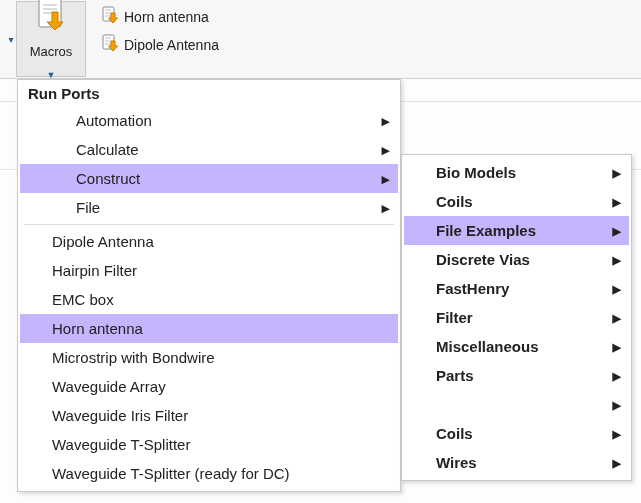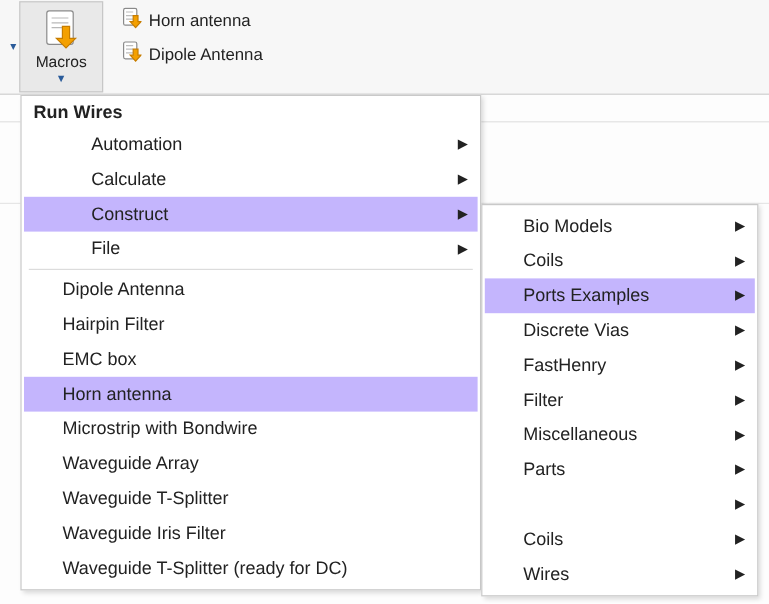--- a/index.html
+++ b/index.html
@@ -36,21 +36,21 @@
   .macros-btn {
     width: 70px;
     height: 76px;
     margin-top: 1px;
     background: #e9e9e9;
     border: 1px solid #c7c7c7;
     display: flex;
     flex-direction: column;
     align-items: center;
     justify-content: center;
-    gap: 2px;
+    gap: 12px;
     cursor: pointer;
   }
   .macros-btn .label { font-size: 13px; }
   .macros-btn .drop { color: #2a5b9a; font-size: 9px; line-height: 1; }
   .macros-icon {
     width: 30px; height: 34px; position: relative;
   }
   .quick-list {
     display: flex;
     flex-direction: column;
@@ -109,22 +109,23 @@
     margin: 2px 4px;
   }
   .menu1 {
     left: 17px;
     top: 79px;
     width: 384px;
   }
   .menu1 .top-items .menu-item { padding-left: 56px; }
   .menu2 {
     left: 401px;
-    top: 170px;
+    top: 154px;
     width: 231px;
+    font-weight: bold;
   }
 
   
   .doc-arrow-icon { width:16px; height:18px; flex:0 0 auto; }
 </style>
 </head>
 <body>
 
 <div class="toolbar">
   <div class="toolbar-left-handle">▾</div>
@@ -164,46 +165,46 @@
           </svg></span>
         <span>Dipole Antenna</span>
       </div>
     </div>
 </div>
 
 <div class="guide1"></div>
 <div class="guide2"></div>
 
 <div class="menu menu1">
-  <div class="menu-title">Run Wires</div>
+  <div class="menu-title">Run Ports</div>
   <div class="top-items" id="menu1-top">
       <div class="menu-item"><span>Automation</span><span class="arrow">▶</span></div>
       <div class="menu-item"><span>Calculate</span><span class="arrow">▶</span></div>
       <div class="menu-item hover"><span>Construct</span><span class="arrow">▶</span></div>
       <div class="menu-item"><span>File</span><span class="arrow">▶</span></div>
     </div>
   <div class="menu-sep"></div>
   <div class="bottom-items" id="menu1-bottom">
       <div class="menu-item"><span>Dipole Antenna</span></div>
       <div class="menu-item"><span>Hairpin Filter</span></div>
       <div class="menu-item"><span>EMC box</span></div>
       <div class="menu-item hover"><span>Horn antenna</span></div>
       <div class="menu-item"><span>Microstrip with Bondwire</span></div>
       <div class="menu-item"><span>Waveguide Array</span></div>
+      <div class="menu-item"><span>Waveguide Iris Filter</span></div>
       <div class="menu-item"><span>Waveguide T-Splitter</span></div>
-      <div class="menu-item"><span>Waveguide Iris Filter</span></div>
       <div class="menu-item"><span>Waveguide T-Splitter (ready for DC)</span></div>
     </div>
 </div>
 
 <div class="menu menu2">
   <div id="menu2-items">
       <div class="menu-item"><span>Bio Models</span><span class="arrow">▶</span></div>
       <div class="menu-item"><span>Coils</span><span class="arrow">▶</span></div>
-      <div class="menu-item hover"><span>Ports Examples</span><span class="arrow">▶</span></div>
+      <div class="menu-item hover"><span>File Examples</span><span class="arrow">▶</span></div>
       <div class="menu-item"><span>Discrete Vias</span><span class="arrow">▶</span></div>
       <div class="menu-item"><span>FastHenry</span><span class="arrow">▶</span></div>
       <div class="menu-item"><span>Filter</span><span class="arrow">▶</span></div>
       <div class="menu-item"><span>Miscellaneous</span><span class="arrow">▶</span></div>
       <div class="menu-item"><span>Parts</span><span class="arrow">▶</span></div>
       <div class="menu-item"><span class="arrow">▶</span></div>
       <div class="menu-item"><span>Coils</span><span class="arrow">▶</span></div>
       <div class="menu-item"><span>Wires</span><span class="arrow">▶</span></div>
     </div>
 </div>

